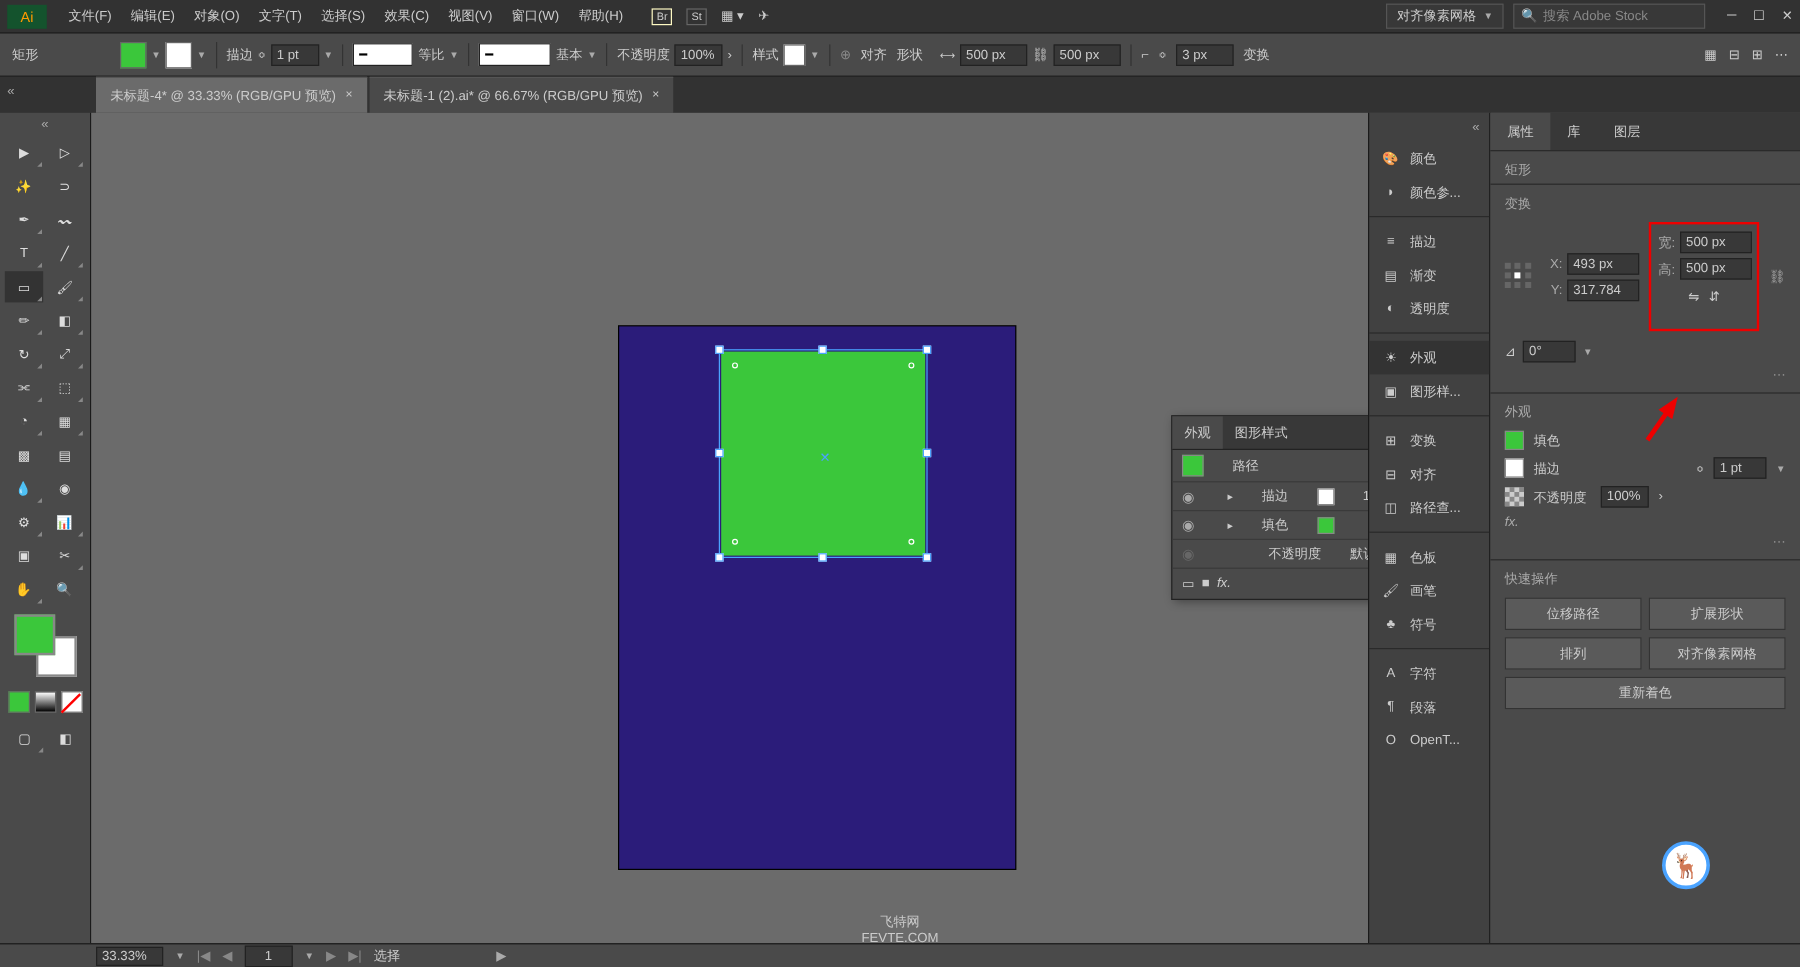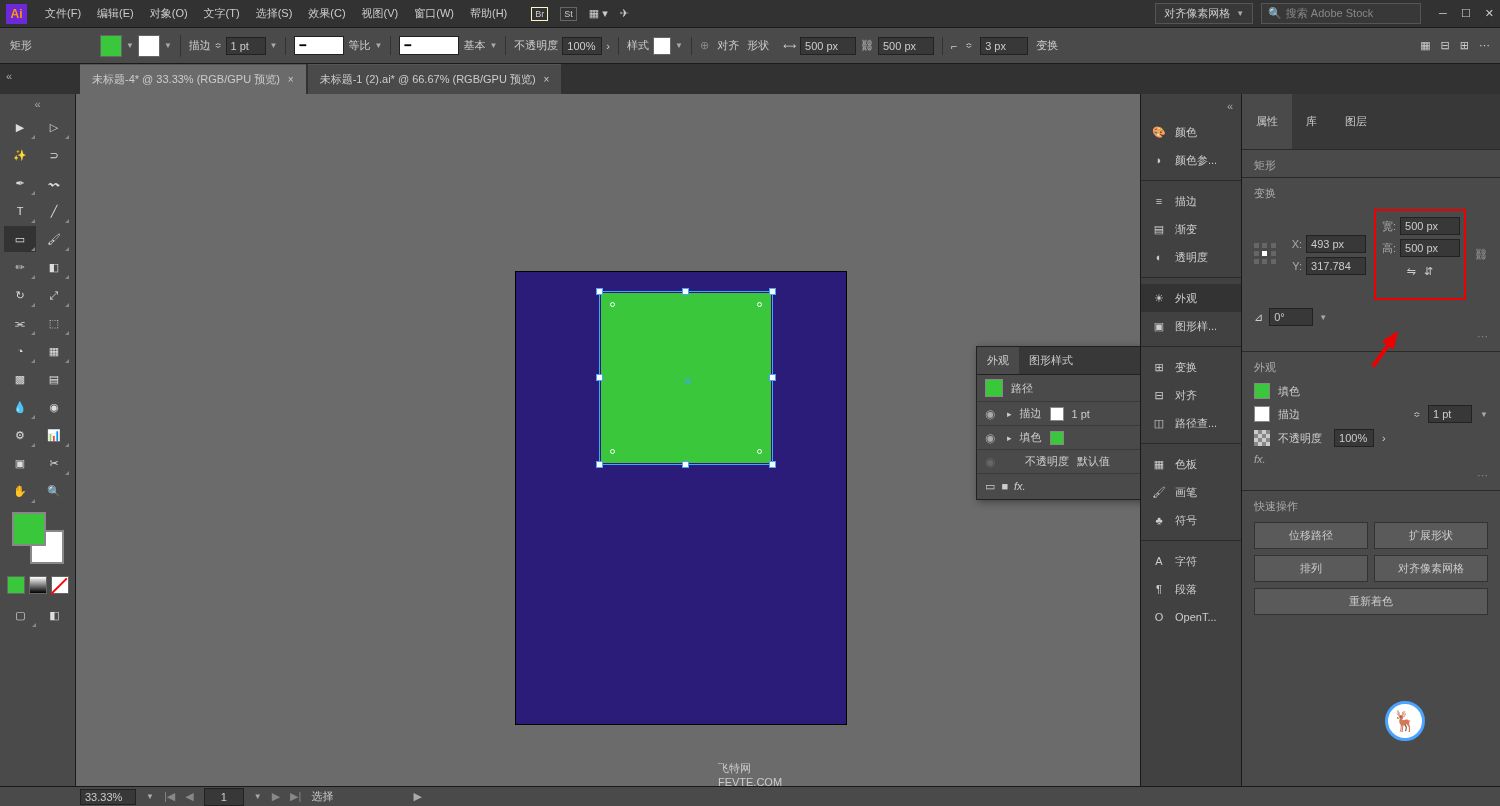--- a/index.html
+++ b/index.html
@@ -1,18 +1,18 @@
 <!DOCTYPE html>
 <html><head>
 <meta charset="utf-8">
 <style>
 *{margin:0;padding:0;box-sizing:border-box;font-family:"Microsoft YaHei",sans-serif;font-size:11px;color:#ccc;user-select:none}
 body{background:#323232;width:1500px;height:806px;overflow:hidden;position:relative}
 .menubar{height:28px;background:#323232;display:flex;align-items:center;padding:0 6px;border-bottom:1px solid #1a1a1a}
-.ai-logo{width:21px;height:20px;background:#6d28d9;color:#ff9a00;font-weight:bold;display:flex;align-items:center;justify-content:center;margin-right:10px;font-size:12px}
+.ai-logo{width:33px;height:20px;background:#14532d;color:#ff9a00;font-weight:normal;display:flex;align-items:center;justify-content:center;margin-right:10px;font-size:12px}
 .menubar .menu-item{padding:0 8px;height:100%;display:flex;align-items:center;cursor:pointer}
 .menubar-right{margin-left:auto;display:flex;align-items:center;gap:8px}
 .workspace-dd{background:#383838;padding:2px 8px;border:1px solid #555;display:flex;align-items:center;gap:6px}
 .search-box{background:#383838;border:1px solid #555;padding:2px 6px;width:160px;display:flex;align-items:center;gap:4px}
 .win-controls{display:flex;gap:14px;margin-left:10px;color:#999}
 .control-bar{height:36px;background:#4a4a4a;display:flex;align-items:center;padding:0 10px;gap:8px;border-bottom:1px solid #1a1a1a}
 .ctrl-grp{display:flex;align-items:center;gap:4px;padding-right:8px;border-right:1px solid #333}
 .color-sw{width:22px;height:22px;border:1px solid #666}
 .dd-arrow{font-size:8px;color:#aaa}
 .num-input{background:#383838;border:1px solid #222;padding:2px 4px;min-width:40px;text-align:left}
@@ -37,45 +37,45 @@
 .sel-box{position:absolute;left:523px;top:197px;width:174px;height:174px;border:1px solid #4aa3ff;pointer-events:none}
 .sel-handle{position:absolute;width:7px;height:7px;background:#fff;border:1px solid #4aa3ff}
 .sel-anchor{position:absolute;width:5px;height:5px;border:1px solid #fff;border-radius:50%}
 .right-panels{width:360px;display:flex;background:#4a4a4a}
 .panel-strip{width:104px;background:#414141;border-left:1px solid #1a1a1a;border-right:1px solid #1a1a1a;padding-top:20px}
 .panel-strip-item{display:flex;align-items:center;gap:8px;padding:6px 10px;cursor:pointer}
 .strip-icon{width:16px;height:16px;display:flex;align-items:center;justify-content:center;color:#ccc}
 .strip-divider{height:1px;background:#2a2a2a;margin:6px 0}
 .props-panel{flex:1;background:#4a4a4a;padding:0;position:relative}
 .props-tabs{display:flex;border-bottom:1px solid #2a2a2a;background:#383838}
-.props-tab{padding:20px 14px;cursor:pointer}
+.props-tab{padding:8px 14px;cursor:pointer}
 .props-tab.active{background:#4a4a4a}
 .props-section{padding:8px 12px;border-bottom:1px solid #2a2a2a}
 .props-section-title{color:#aaa;margin-bottom:8px}
 .transform-grid{display:flex;gap:8px;align-items:center}
 .ref-grid{width:24px;height:24px;display:grid;grid-template-columns:repeat(3,1fr);grid-template-rows:repeat(3,1fr);gap:1px}
 .ref-dot{background:#666;width:5px;height:5px}
 .xy-inputs{display:flex;flex-direction:column;gap:4px}
 .xy-row{display:flex;align-items:center;gap:4px}
 .xy-row label{width:16px;text-align:right;color:#aaa}
 .xy-row input{background:#383838;border:1px solid #222;padding:2px 4px;width:60px;color:#ccc}
 .red-box{border:2px solid #e00}
 .qa-btn{background:#5a5a5a;border:1px solid #333;padding:5px;text-align:center;cursor:pointer}
 .float-panel{position:absolute;left:900px;top:252px;width:233px;background:#4a4a4a;border:1px solid #222;box-shadow:2px 2px 8px rgba(0,0,0,0.4)}
 .float-tabs{display:flex;background:#383838;border-bottom:1px solid #222;align-items:center}
 .float-tab{padding:6px 10px;cursor:pointer}
 .float-tab.active{background:#4a4a4a}
-.appear-row{display:flex;align-items:center;padding:4px 8px;gap:8px;border-bottom:1px solid #3a3a3a}
+.appear-row{display:flex;align-items:center;padding:4px 8px;gap:24px;border-bottom:1px solid #3a3a3a}
 .appear-sw{width:18px;height:18px;border:1px solid #888}
 .eye-icon{width:14px;color:#aaa;font-size:12px}
 .appear-footer{display:flex;padding:6px 8px;gap:6px;color:#888;justify-content:space-between}
 .statusbar{position:absolute;bottom:0;left:0;right:0;height:20px;background:#4a4a4a;display:flex;align-items:center;padding:0 80px;gap:10px;border-top:1px solid #1a1a1a}
 .zoom-input{background:#383838;border:1px solid #222;padding:1px 4px;width:56px}
 .nav-btn{color:#888;cursor:pointer}
-.watermark{position:absolute;left:50%;transform:translateX(-50%);bottom:18px;text-align:left;color:#ddd;font-size:11px;pointer-events:none}
+.watermark{position:absolute;left:50%;transform:translateX(-50%);bottom:18px;text-align:center;color:#ddd;font-size:11px;pointer-events:none}
 .badge{position:absolute;right:75px;bottom:45px;width:40px;height:40px;border-radius:50%;background:#fff;border:3px solid #4aa3ff;display:flex;align-items:center;justify-content:center;font-size:20px}
 .red-arrow{position:absolute;right:100px;top:235px;width:0;height:0;border-left:7px solid transparent;border-right:7px solid transparent;border-bottom:18px solid #e00;transform:rotate(35deg)}
 .red-arrow::after{content:"";position:absolute;top:14px;left:-2px;width:4px;height:30px;background:#e00}
 </style>
 </head>
 <body>
 
 <div class="menubar">
   <div class="ai-logo">Ai</div>
   <div class="menu-item">文件(F)</div>

